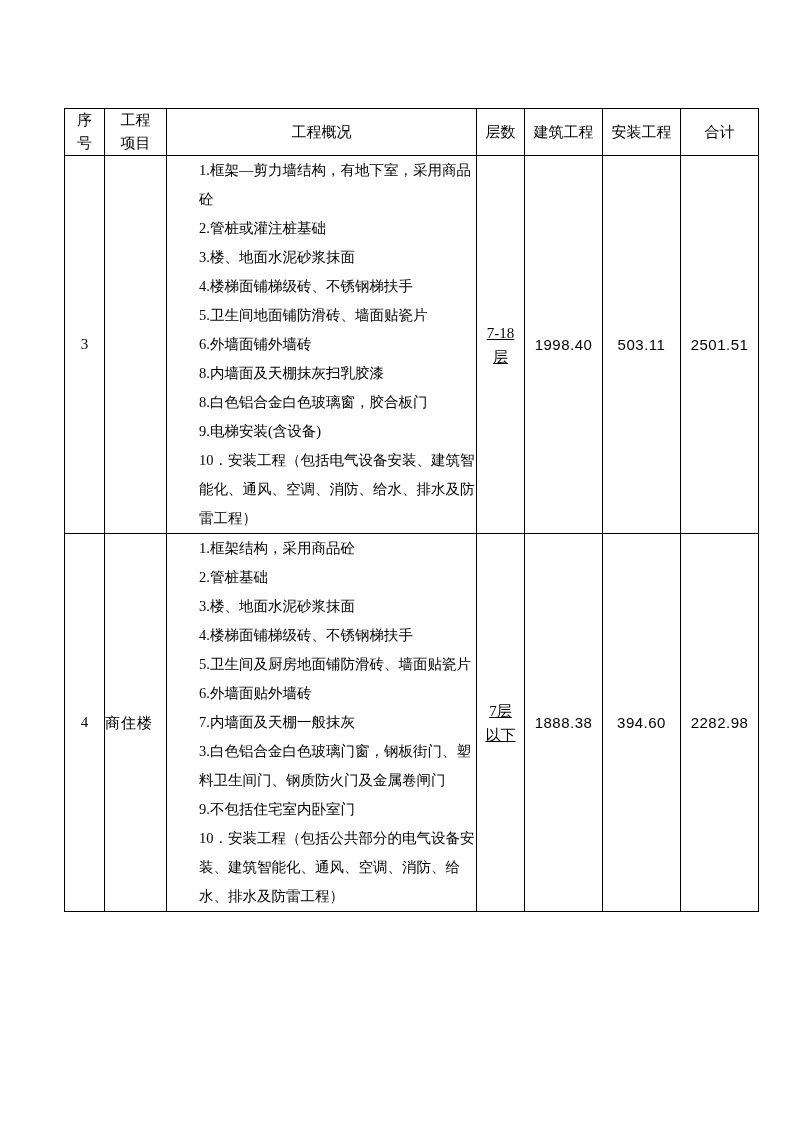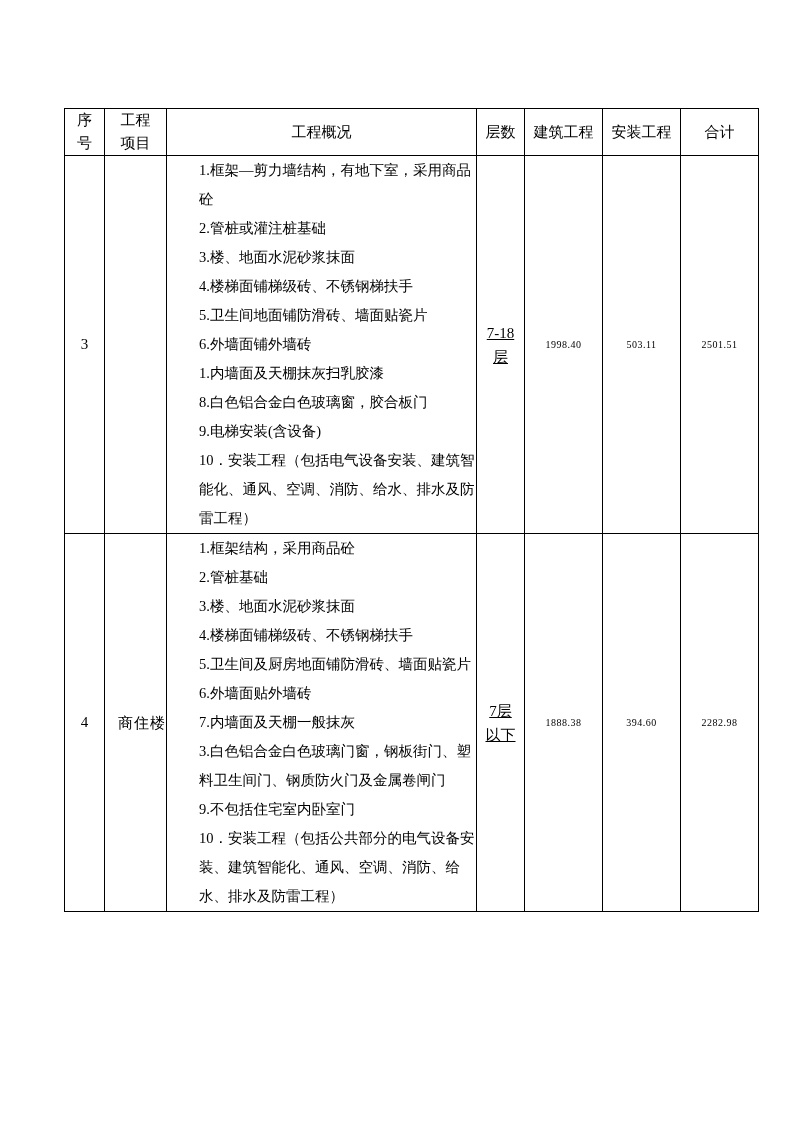--- a/index.html
+++ b/index.html
@@ -53,43 +53,43 @@
     font-size: 15px;
     line-height: 23px;
   }
   .cell-center {
     text-align: center;
     font-size: 15px;
     font-family: "Liberation Serif", "DejaVu Serif", serif;
   }
   .cell-num {
     text-align: center;
-    font-size: 10px;
-    font-family: Liberation Serif, serif;
+    font-size: 15px;
+    font-family: Liberation Sans, sans-serif;
     letter-spacing: 0.5px;
   }
   .desc-cell {
     padding: 10px 8px 10px 10px;
     font-size: 14.5px;
     line-height: 29px;
     text-align: left;
     vertical-align: top;
   }
   .desc-cell .line {
     white-space: normal;
     margin-left: 32px;
   }
   .floors-cell {
     text-align: center;
     font-size: 15px;
     line-height: 24px;
     text-decoration: underline;
   }
   .proj-cell {
-    text-align: right;
+    text-align: left;
     font-size: 15px;
     line-height: 24px;
     letter-spacing: 1px;
   }
 </style>
 </head>
 <body>
 
 <div class="page">
   <table class="doc-table">
@@ -123,21 +123,21 @@
       <tr>
         <td class="cell-center">3</td>
         <td class="proj-cell"></td>
         <td class="desc-cell">
           <div class="line">1.框架—剪力墙结构，有地下室，采用商品砼</div>
           <div class="line">2.管桩或灌注桩基础</div>
           <div class="line">3.楼、地面水泥砂浆抹面</div>
           <div class="line">4.楼梯面铺梯级砖、不锈钢梯扶手</div>
           <div class="line">5.卫生间地面铺防滑砖、墙面贴瓷片</div>
           <div class="line">6.外墙面铺外墙砖</div>
-          <div class="line">1.内墙面及天棚抹灰扫乳胶漆</div>
+          <div class="line">8.内墙面及天棚抹灰扫乳胶漆</div>
           <div class="line">8.白色铝合金白色玻璃窗，胶合板门</div>
           <div class="line">9.电梯安装(含设备)</div>
           <div class="line">10．安装工程（包括电气设备安装、建筑智能化、通风、空调、消防、给水、排水及防雷工程）</div>
         </td>
         <td class="floors-cell">
           <div>7-18</div>
           <div>层</div>
         </td>
         <td class="cell-num">1998.40</td>
         <td class="cell-num">503.11</td>

